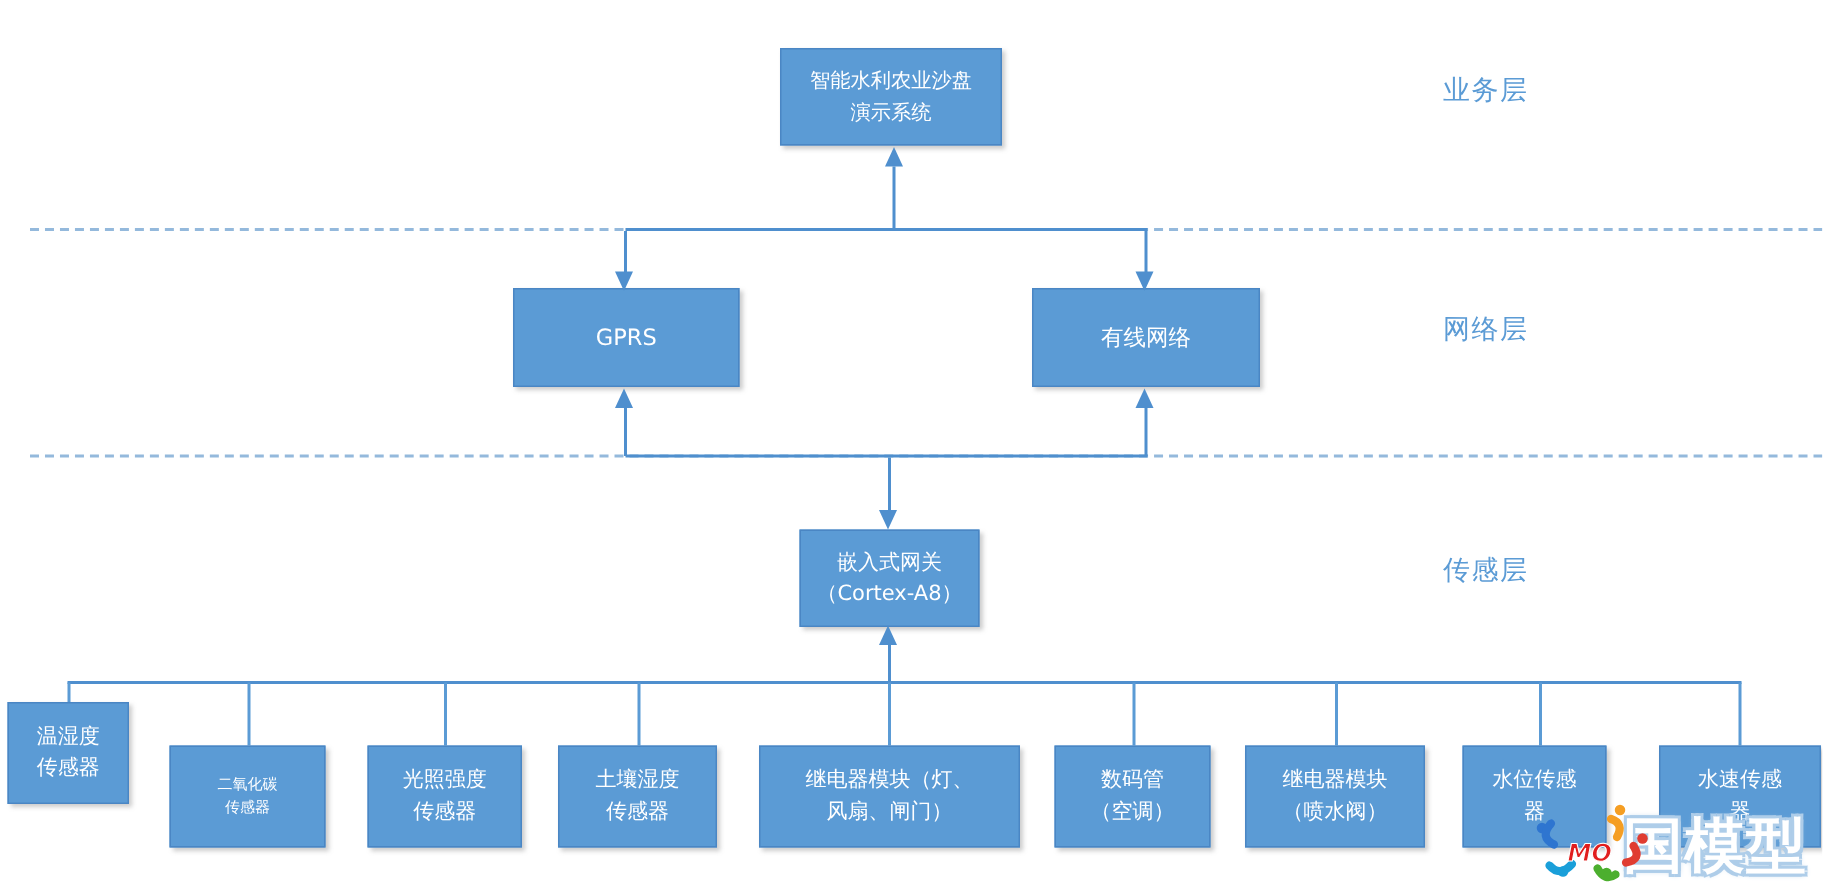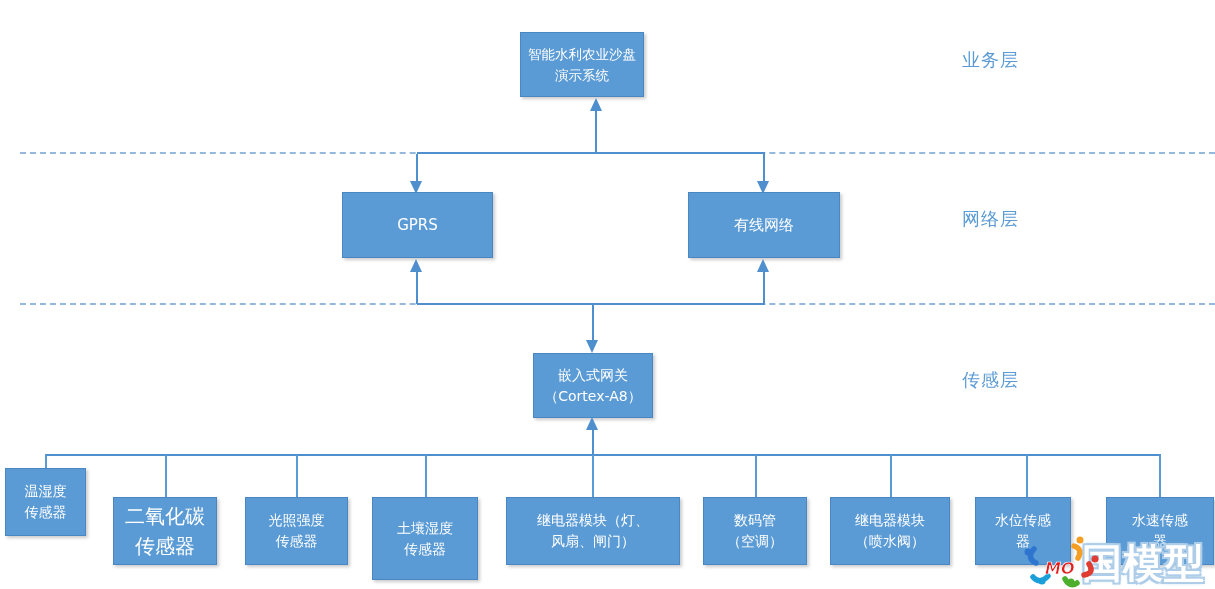--- a/index.html
+++ b/index.html
@@ -39,21 +39,21 @@
 
 <div class="canvas">
 
   <div class="dashed" style="top:152px"></div>
   <div class="dashed" style="top:303px"></div>
 
   <div class="layer-label" style="top:48px">业务层</div>
   <div class="layer-label" style="top:207px">网络层</div>
   <div class="layer-label" style="top:368px">传感层</div>
 
-  <div class="node" style="left:520px;top:32px;width:124px;height:65px;font-size:13.5px">
+  <div class="node" style="left:520px;top:32px;width:148px;height:65px;font-size:13.5px">
     <span>智能水利农业沙盘
 演示系统</span>
   </div>
 
   <div class="node" style="left:342px;top:192px;width:151px;height:66px;font-size:15px">
     <span>GPRS</span>
   </div>
   <div class="node" style="left:688px;top:192px;width:152px;height:66px;font-size:15px">
     <span>有线网络</span>
   </div>
@@ -90,29 +90,29 @@
   <div class="stub" style="left:592px;top:455px;height:42px"></div>
   <div class="stub" style="left:755px;top:455px;height:42px"></div>
   <div class="stub" style="left:890px;top:455px;height:42px"></div>
   <div class="stub" style="left:1026px;top:455px;height:42px"></div>
   <div class="stub" style="left:1159px;top:455px;height:42px"></div>
 
   <div class="node" style="left:5px;top:468px;width:81px;height:68px;font-size:14px">
     <span>温湿度
 传感器</span>
   </div>
-  <div class="node" style="left:113px;top:497px;width:104px;height:68px;font-size:20px">
+  <div class="node" style="left:113px;top:497px;width:104px;height:68px;font-size:10px">
     <span>二氧化碳
 传感器</span>
   </div>
   <div class="node" style="left:245px;top:497px;width:103px;height:68px;font-size:14px">
     <span>光照强度
 传感器</span>
   </div>
-  <div class="node" style="left:372px;top:497px;width:106px;height:83px;font-size:14px">
+  <div class="node" style="left:372px;top:497px;width:106px;height:68px;font-size:14px">
     <span>土壤湿度
 传感器</span>
   </div>
   <div class="node" style="left:506px;top:497px;width:174px;height:68px;font-size:14px">
     <span>继电器模块（灯、
 风扇、闸门）</span>
   </div>
   <div class="node" style="left:830px;top:497px;width:120px;height:68px;font-size:14px">
     <span>继电器模块
 （喷水阀）</span>

